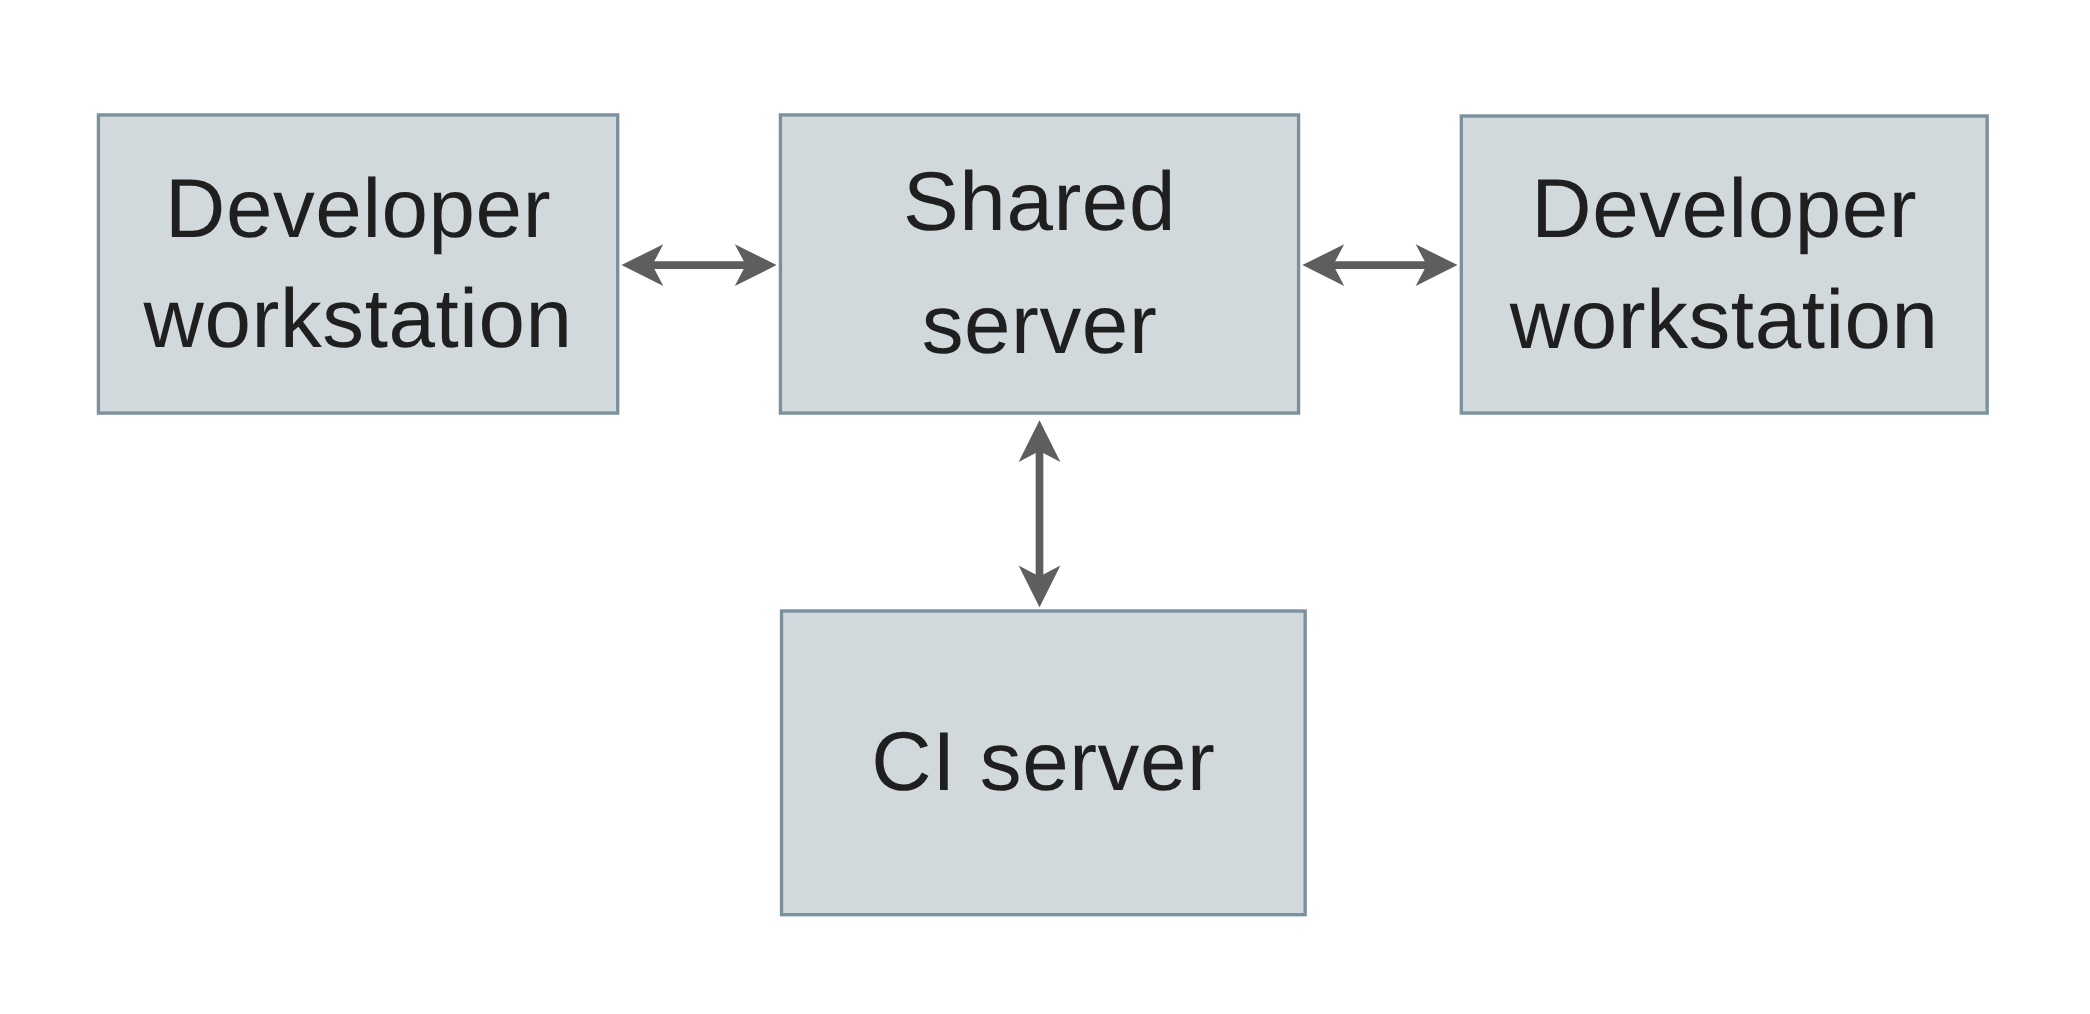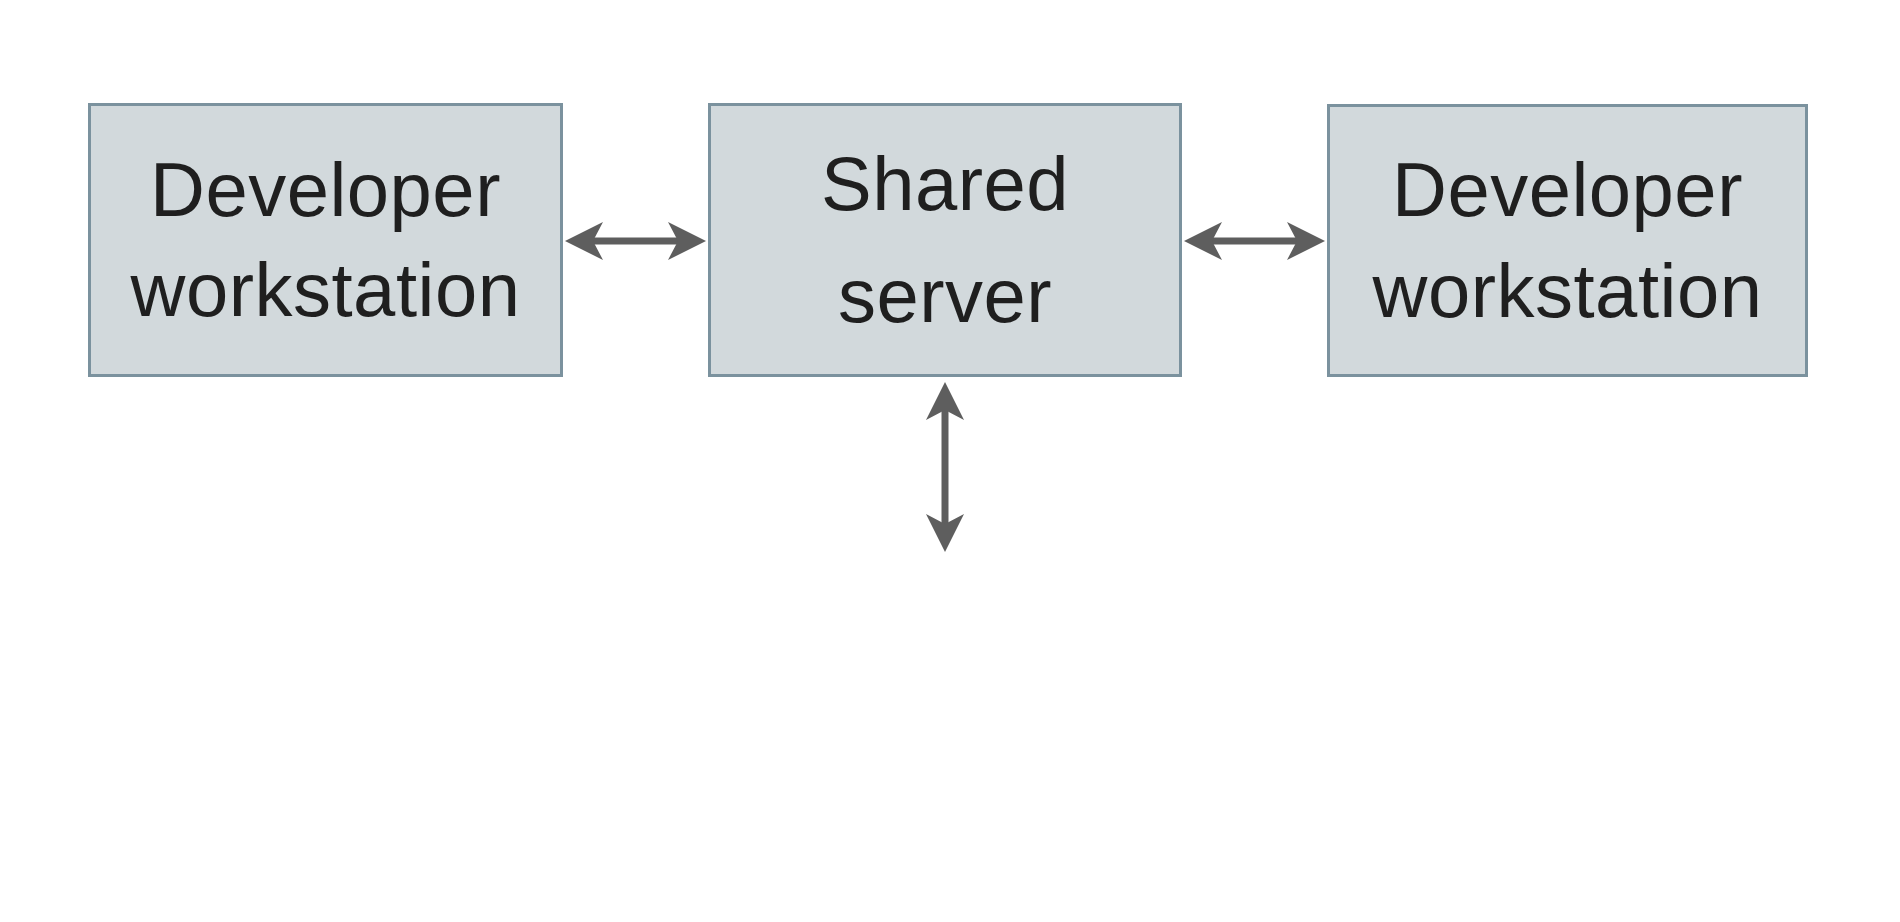--- a/index.html
+++ b/index.html
@@ -58,20 +58,23 @@
   <div class="node" id="node-center">
     <span class="line">Shared</span>
     <span class="line">server</span>
   </div>
 
   <div class="node" id="node-right">
     <span class="line">Developer</span>
     <span class="line">workstation</span>
   </div>
 
+  <div class="node" id="node-bottom">
+    <span class="line">CI server</span>
+  </div>
 
   <svg class="arrow" id="arrow-left-center" viewBox="0 0 145 40" xmlns="http://www.w3.org/2000/svg" aria-hidden="true">
     <line x1="26" y1="20" x2="119" y2="20"></line>
     <path d="M2 20 L40 1 L30 20 L40 39 Z"></path>
     <path d="M143 20 L105 1 L115 20 L105 39 Z"></path>
   </svg>
 
   <svg class="arrow" id="arrow-center-right" viewBox="0 0 145 40" xmlns="http://www.w3.org/2000/svg" aria-hidden="true">
     <line x1="26" y1="20" x2="119" y2="20"></line>
     <path d="M2 20 L40 1 L30 20 L40 39 Z"></path>

